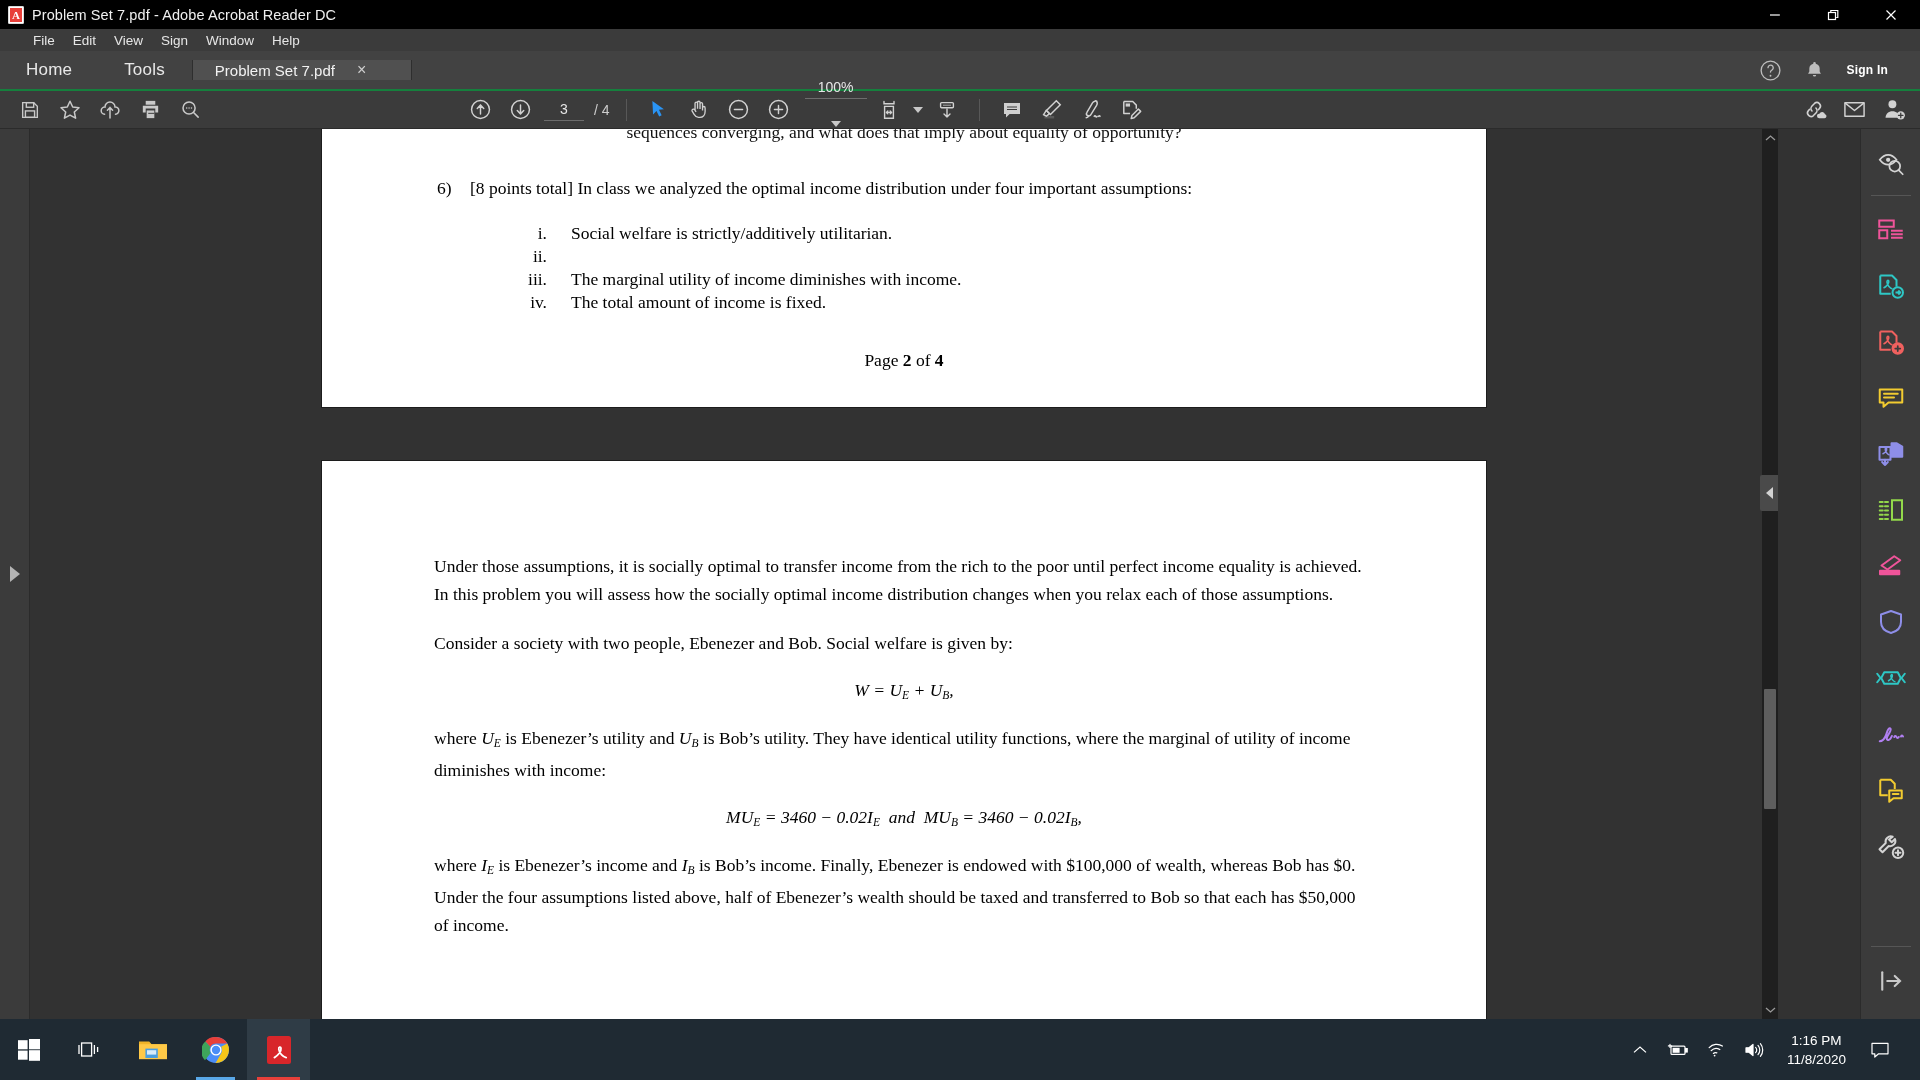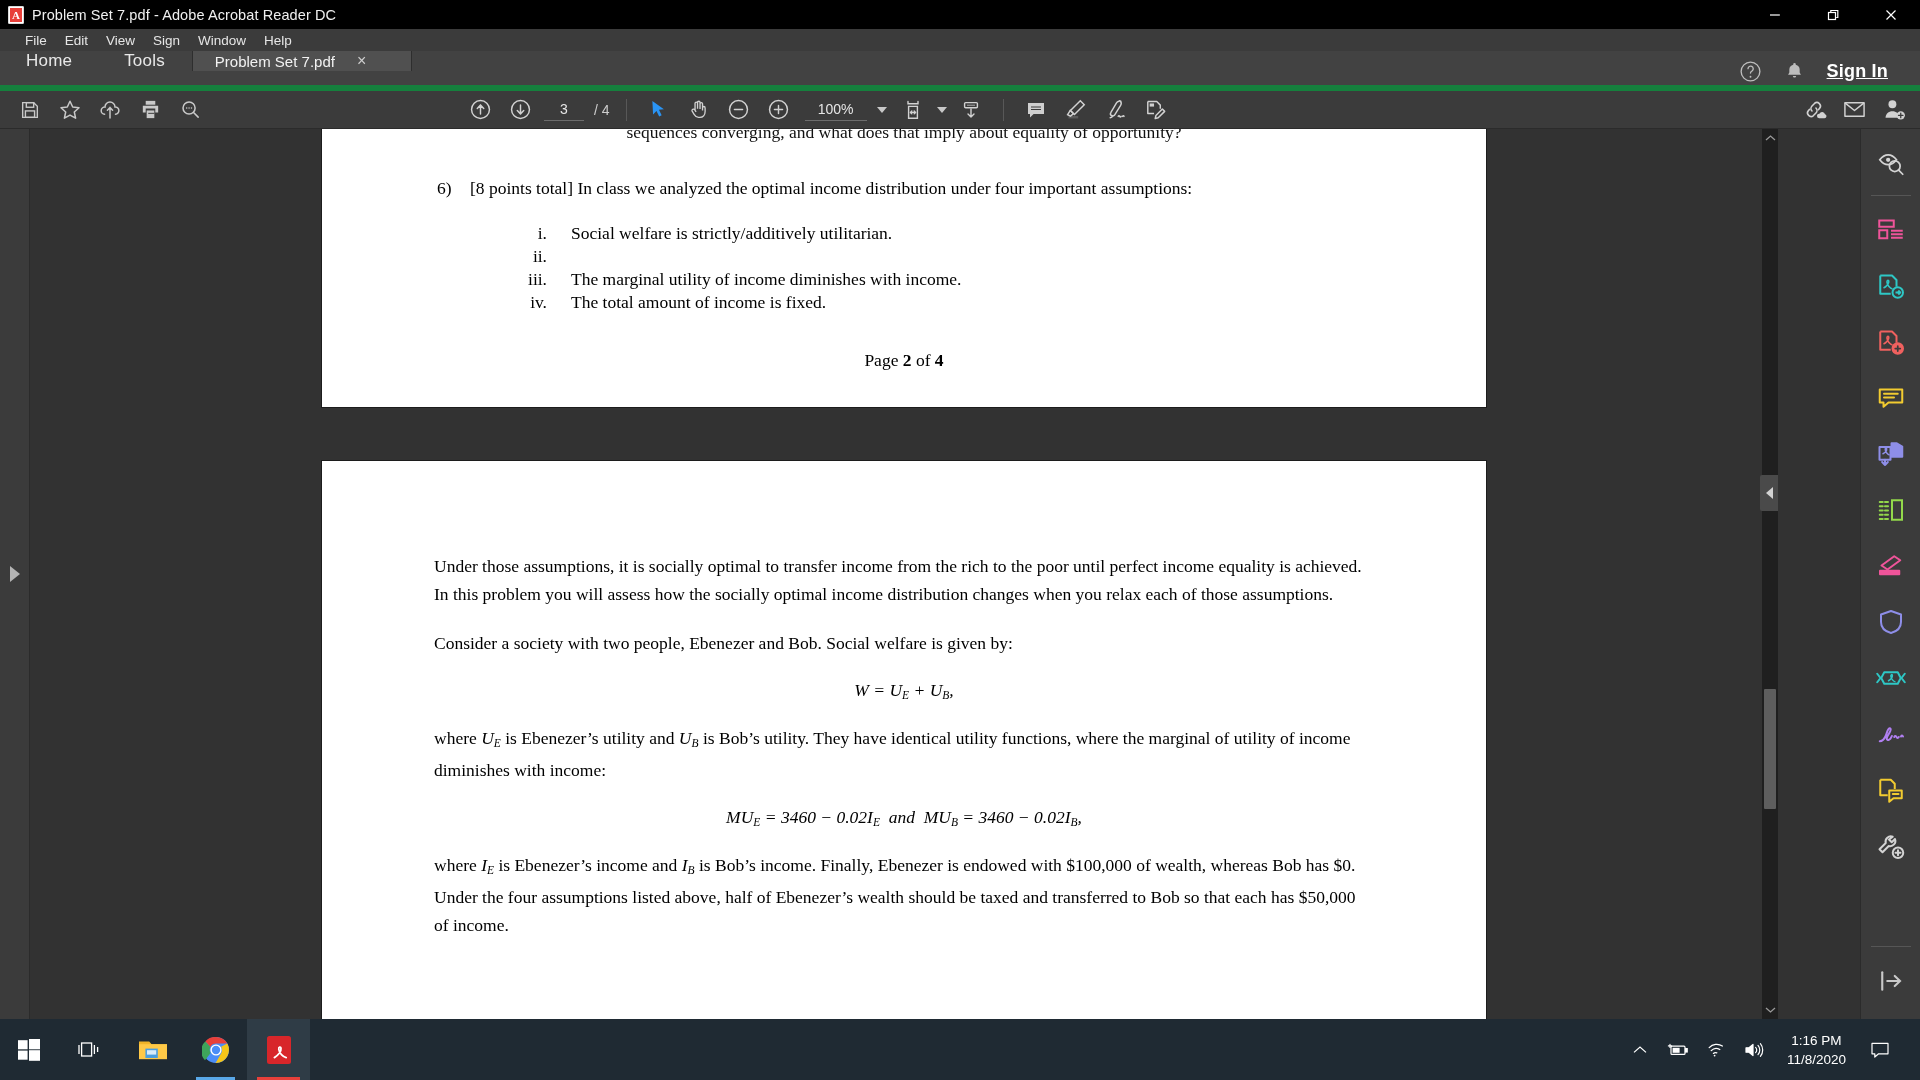--- a/index.html
+++ b/index.html
@@ -37,48 +37,48 @@
   .winbtns { margin-left:auto; display:flex; height:29px; }
   .winbtn {
     width:58px; height:29px; display:flex; align-items:center; justify-content:center;
     color:#fff;
   }
   .winbtn svg { display:block; }
 
   
   .menubar {
     position:absolute; top:29px; left:0; width:1920px; height:22px;
-    background:#3b3b3b; display:flex; align-items:center; padding-left:16px;
+    background:#3b3b3b; display:flex; align-items:center; padding-left:24px;
   }
   .menuitem {
     color:#e6e6e6; font-size:13.5px; padding:2px 9px; cursor:default;
   }
 
   
   .tabstrip {
     position:absolute; top:51px; left:0; width:1920px; height:40px;
-    background:#424242; display:flex; align-items:flex-start;
-    border-bottom:6px solid #15803d;
+    background:#424242; display:flex; align-items:center;
+    border-bottom:2px solid #15803d;
   }
   .navtab {
     display:flex; align-items:center; justify-content:center;
     padding:0 26px; color:#e8e8e8; font-size:17px; letter-spacing:.2px;
   }
   .sep-v { width:1px; background:#2e2e2e; margin:0; }
   .doctab {
     display:flex; align-items:center; gap:18px;
     padding:0 14px 0 22px; background:#505050;
     color:#f2f2f2; font-size:15px; min-width:220px;
     border-left:1px solid #2e2e2e; border-right:1px solid #2e2e2e;
     position:relative;
   }
   .doctab .tabclose { color:#cfcfcf; font-size:16px; line-height:1; padding:2px 4px; }
   .tabright { margin-left:auto; display:flex; align-items:center; gap:0; padding-right:18px; }
   .tb-icon { width:44px; height:40px; display:flex; align-items:center; justify-content:center; color:#bdbdbd; }
-  .signin { color:#ffffff; font-size:18px; font-weight:bold; padding:0 14px 0 10px; letter-spacing:.2px;text-decoration:underline; }
+  .signin { color:#ffffff; font-size:12px; font-weight:bold; padding:0 14px 0 10px; letter-spacing:.2px; }
 
   
   .toolbar {
     position:absolute; top:91px; left:0; width:1920px; height:38px;
     background:#3b3b3b; display:flex; align-items:center;
     border-bottom:1px solid #2b2b2b;
   }
   .tool {
     width:40px; height:38px; display:flex; align-items:center; justify-content:center;
     color:#cfcfcf;
@@ -90,21 +90,21 @@
     display:flex; align-items:center; gap:10px; color:#d8d8d8; font-size:14px;
     margin:0 4px;
   }
   .pagefield {
     width:40px; height:22px; border:none; border-bottom:1px solid #6d6d6d;
     background:transparent; color:#e6e6e6; font-size:14px; text-align:center;
     font-family:"Liberation Sans", sans-serif; outline:none;
   }
   .pagetotal { color:#cdcdcd; font-size:14px; }
   .zoombox {
-    display:flex; align-items:center; gap:6px; margin-left:6px; margin-right:2px;
+    display:flex; align-items:center; gap:6px; margin-left:6px; margin-right:2px;flex-direction:column;
   }
   .zoomfield {
     width:62px; height:22px; border:none; border-bottom:1px solid #6d6d6d;
     background:transparent; color:#e6e6e6; font-size:14px; text-align:center;
     font-family:"Liberation Sans", sans-serif; outline:none;
   }
   .caret { width:0;height:0;border-left:5px solid transparent;border-right:5px solid transparent;border-top:6px solid #c8c8c8; }
   .tool-caret { width:18px; height:38px; display:flex; align-items:center; justify-content:center; }
   .toolbar-right { margin-left:auto; display:flex; align-items:center; padding-right:6px; }
 

